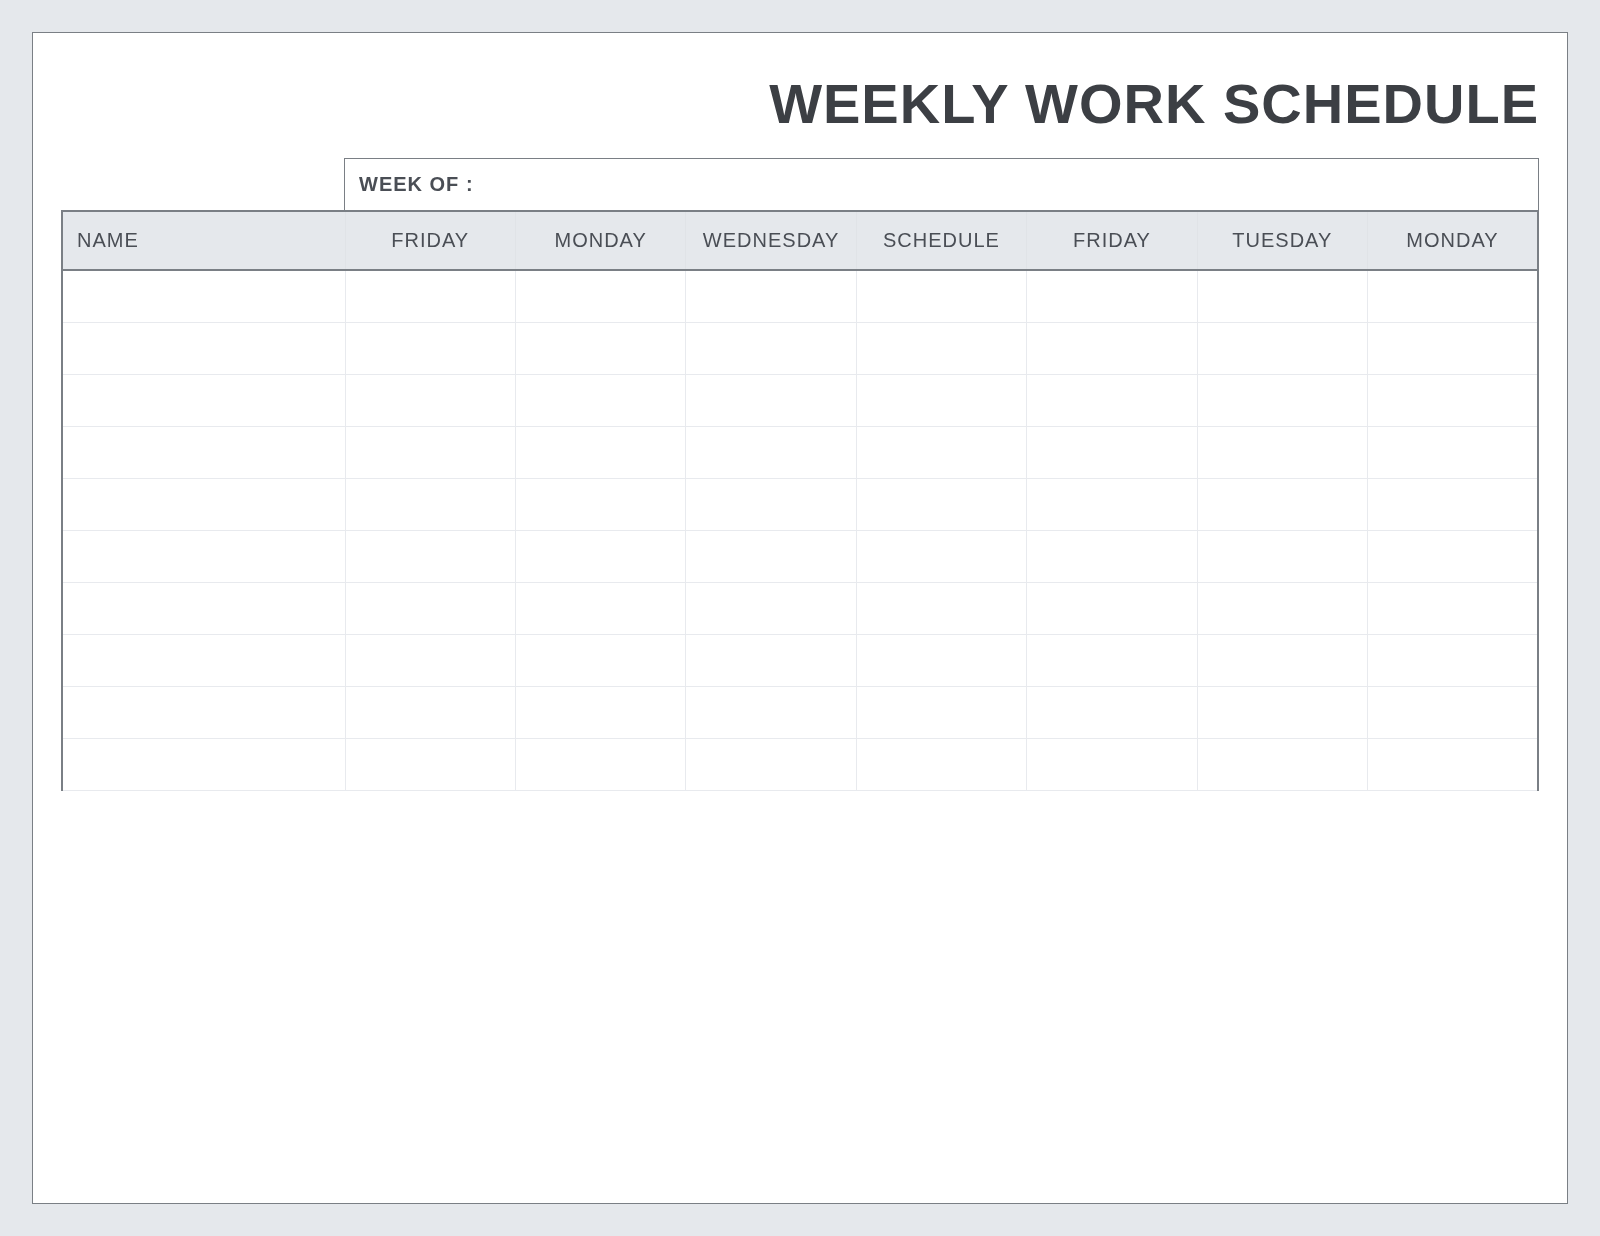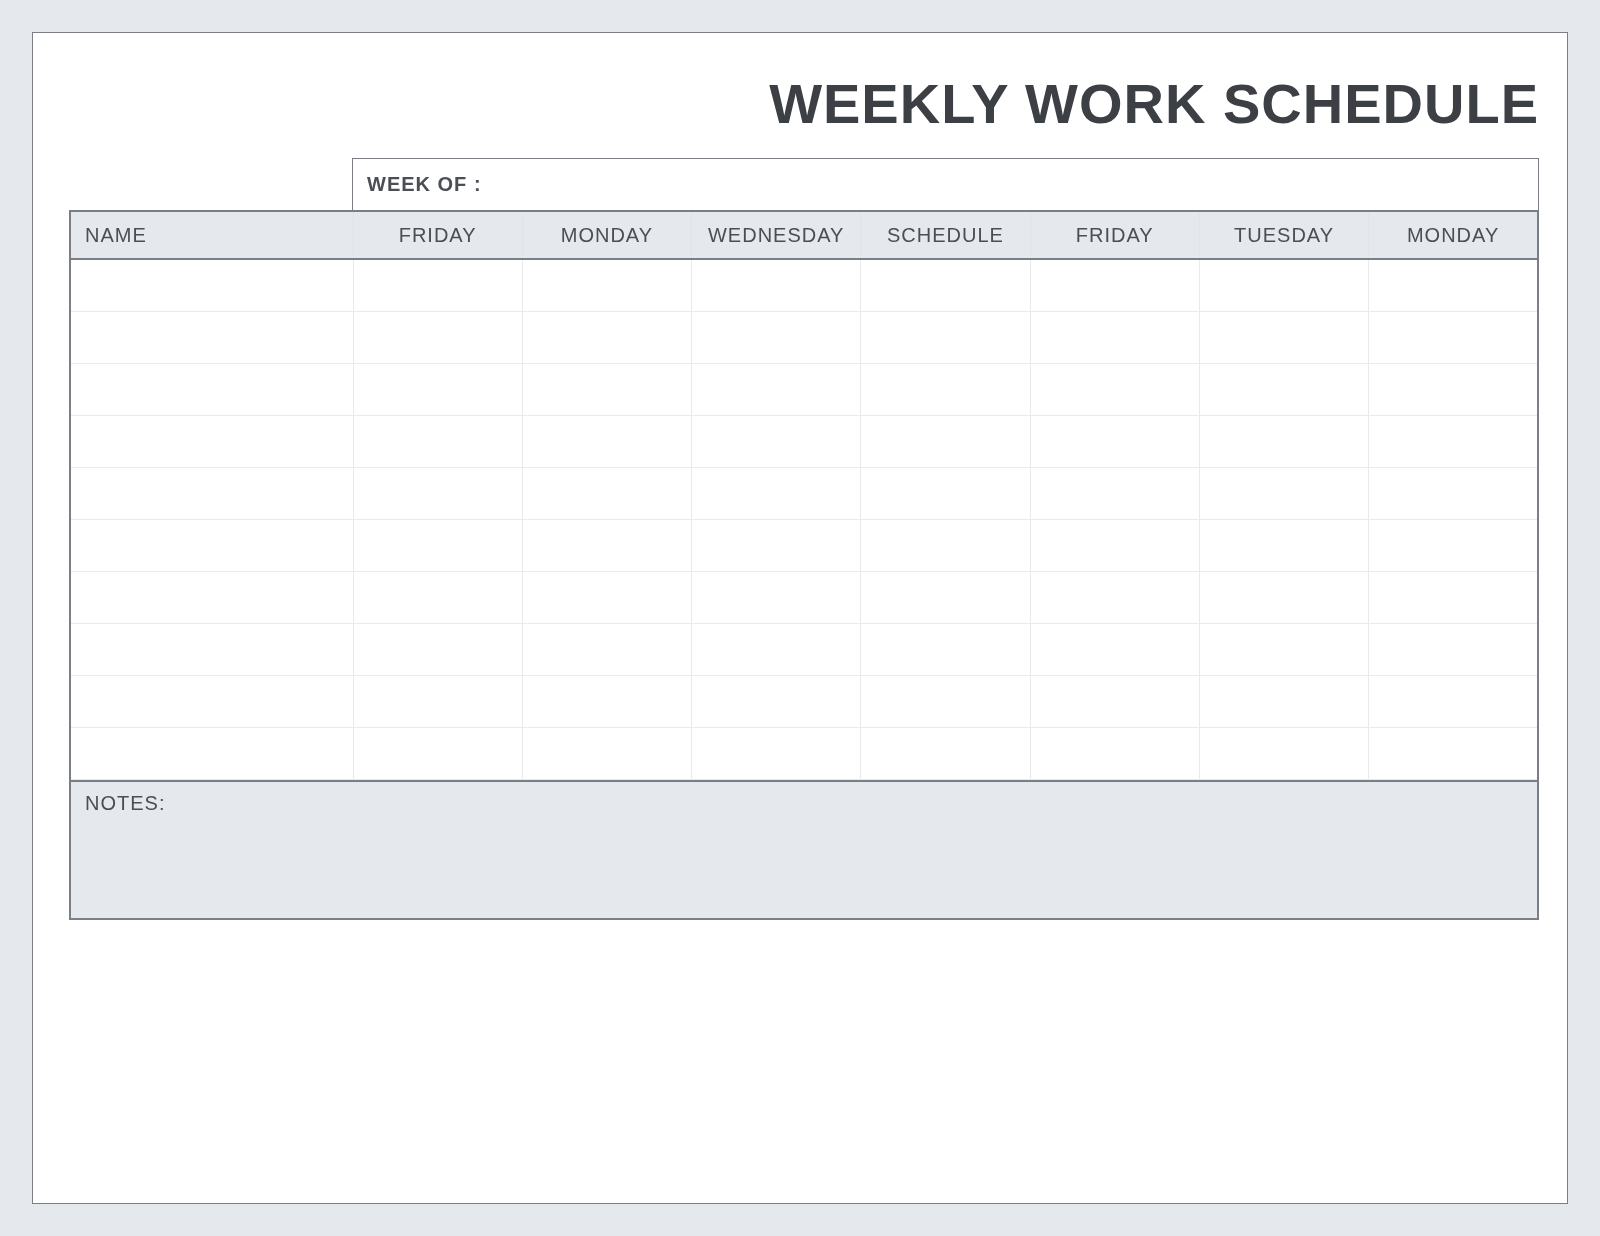--- a/index.html
+++ b/index.html
@@ -12,21 +12,21 @@
     width: 1600px;
     height: 1236px;
     padding: 32px;
     font-family: -apple-system, BlinkMacSystemFont, "Segoe UI", Arial, sans-serif;
   }
   .page {
     background: #ffffff;
     width: 100%;
     height: 100%;
     border: 1px solid #7a7f85;
-    padding: 38px 28px 28px 36px;
+    padding: 38px 28px 28px 28px;
     display: flex;
     flex-direction: column;
   }
   .title {
     font-size: 56px;
     font-weight: 900;
     color: #3c3f44;
     text-align: right;
     letter-spacing: 1px;
     margin: 0 0 22px 0;
@@ -55,21 +55,21 @@
     width: 100%;
     border-collapse: collapse;
     table-layout: fixed;
   }
   table.schedule thead th {
     background: #e5e8ec;
     color: #4a4e55;
     font-weight: 400;
     font-size: 20px;
     letter-spacing: 1px;
-    height: 48px;
+    height: 59px;
     border-top: 2px solid #7a7f85;
     border-bottom: 2px solid #7a7f85;
     border-left: 1px solid #e0e3e7;
     text-align: center;
   }
   table.schedule thead th.name-col {
     text-align: left;
     padding-left: 14px;
     border-left: 2px solid #7a7f85;
   }
@@ -233,17 +233,14 @@
           <td></td>
           <td></td>
           <td></td>
           <td></td>
           <td></td>
           <td class="last-cell"></td>
         </tr>
       </tbody>
   </table>
 
-  <div class="notes-box">
-    <span>NOTES:</span>
-  </div>
 
 </div>
 
 </body></html>

